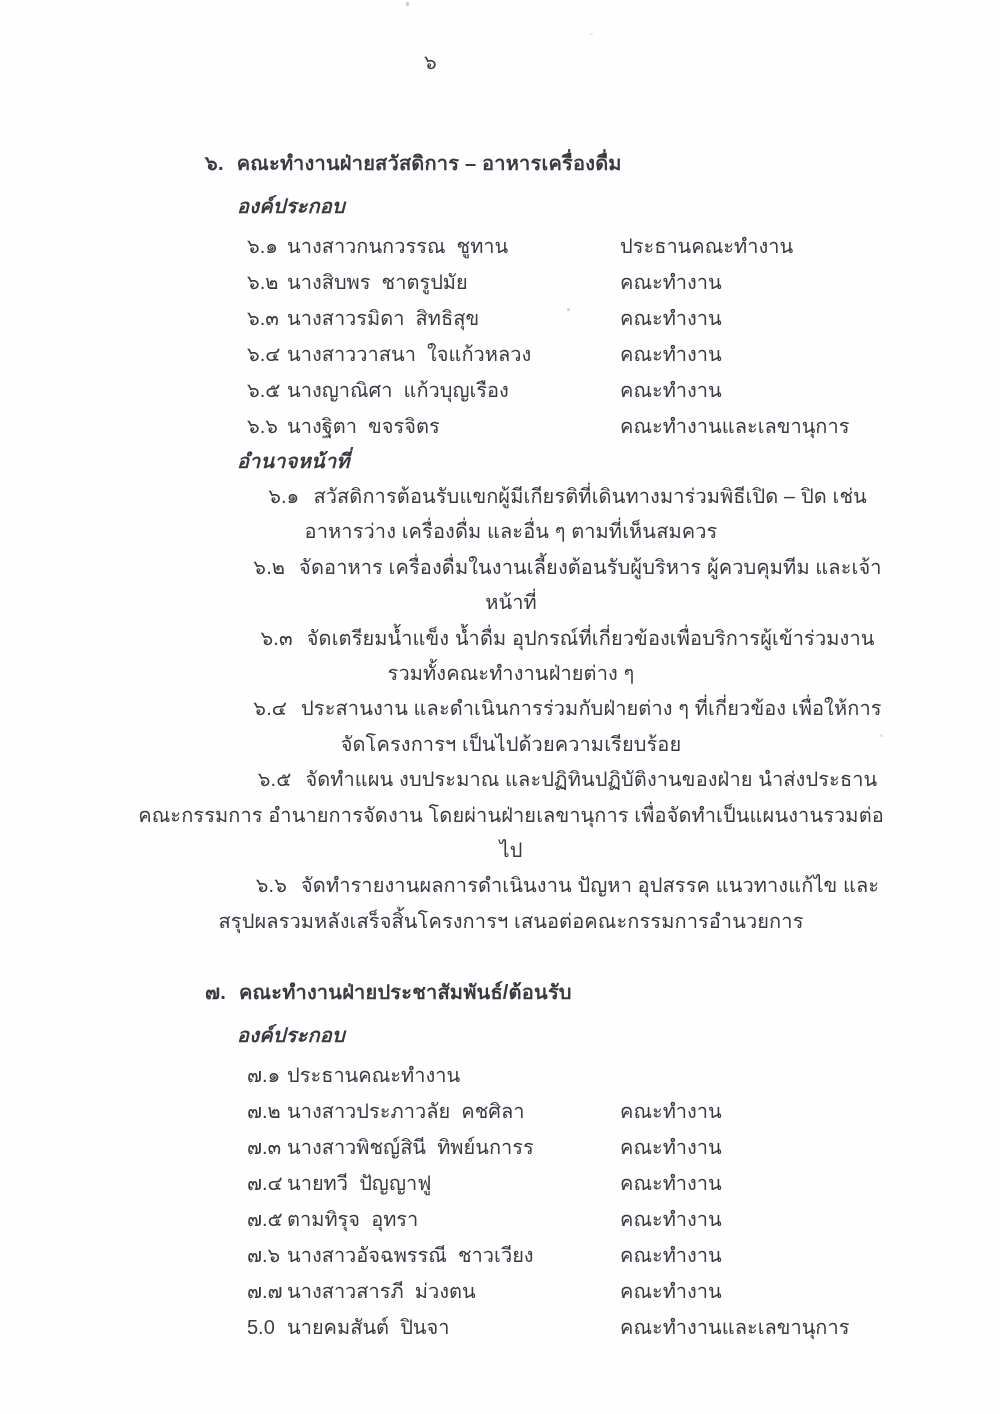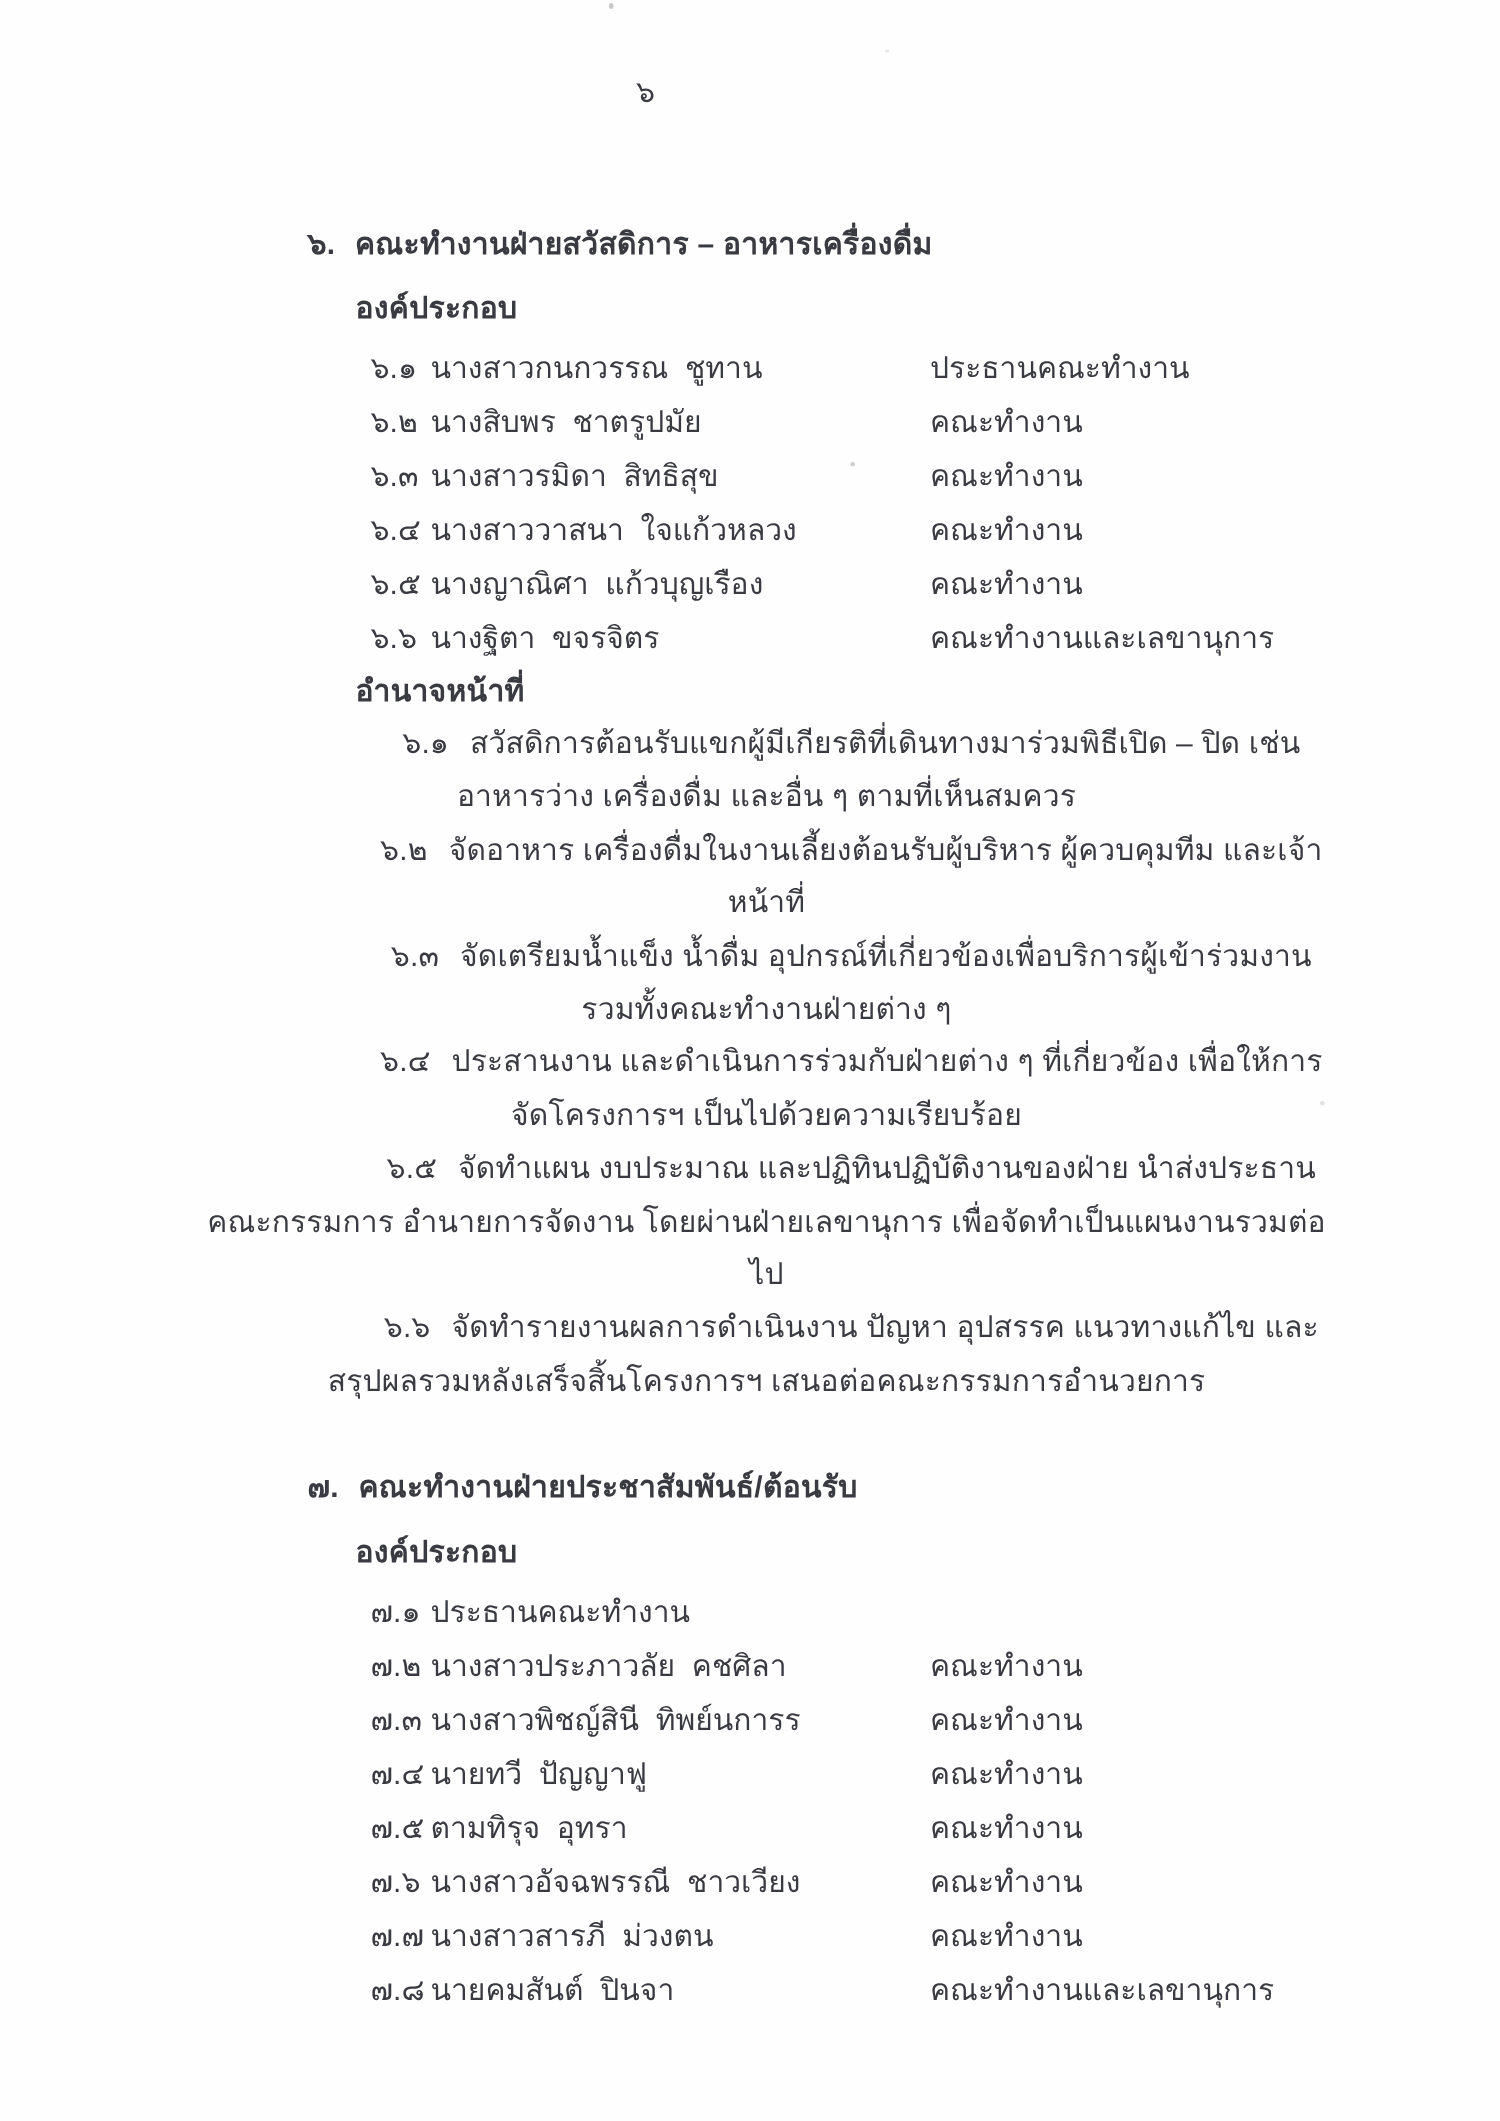--- a/index.html
+++ b/index.html
@@ -38,20 +38,21 @@
     margin: 0 0 13px 70px;
     line-height: 30px;
     font-weight: 600;
     letter-spacing: 0.2px;
   }
   .sub-label {
     margin-left: 102px;
     line-height: 30px;
     font-weight: 600;
     letter-spacing: 0.2px;
+    font-style: italic;
   }
   .members {
     margin-top: 7px;
   }
   .member-row {
     display: grid;
     grid-template-columns: 40px 333px 1fr;
     padding-left: 112px;
     line-height: 36px;
     height: 36px;
@@ -183,21 +184,21 @@
           <span class="member-no">๗.๖</span>
           <span class="member-name">นางสาวอัจฉพรรณี  ชาวเวียง</span>
           <span class="member-role">คณะทำงาน</span>
         </div>
         <div class="member-row">
           <span class="member-no">๗.๗</span>
           <span class="member-name">นางสาวสารภี  ม่วงตน</span>
           <span class="member-role">คณะทำงาน</span>
         </div>
         <div class="member-row">
-          <span class="member-no">๗.๘</span>
+          <span class="member-no">5.0</span>
           <span class="member-name">นายคมสันต์  ปินจา</span>
           <span class="member-role">คณะทำงานและเลขานุการ</span>
         </div>
       </div>
     </div>
 
   </div>
 </div>
 
 </body></html>

